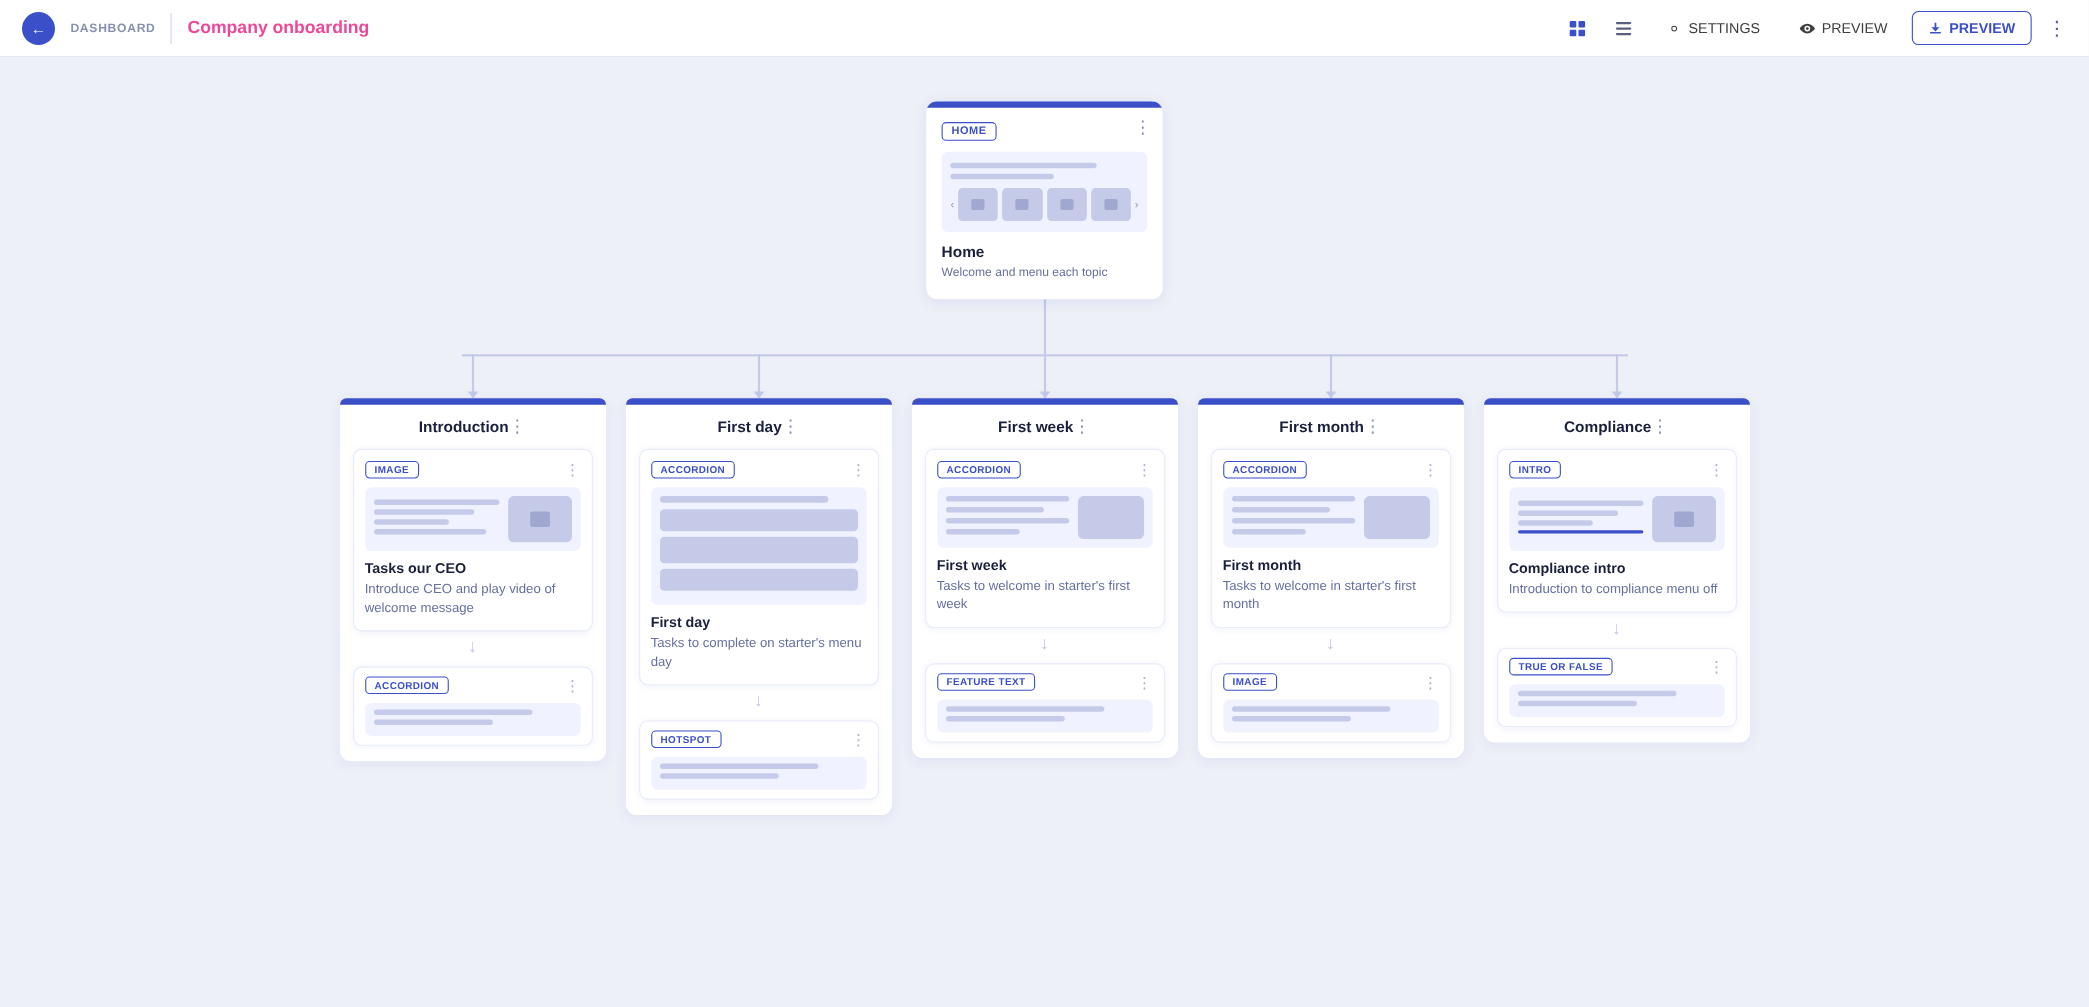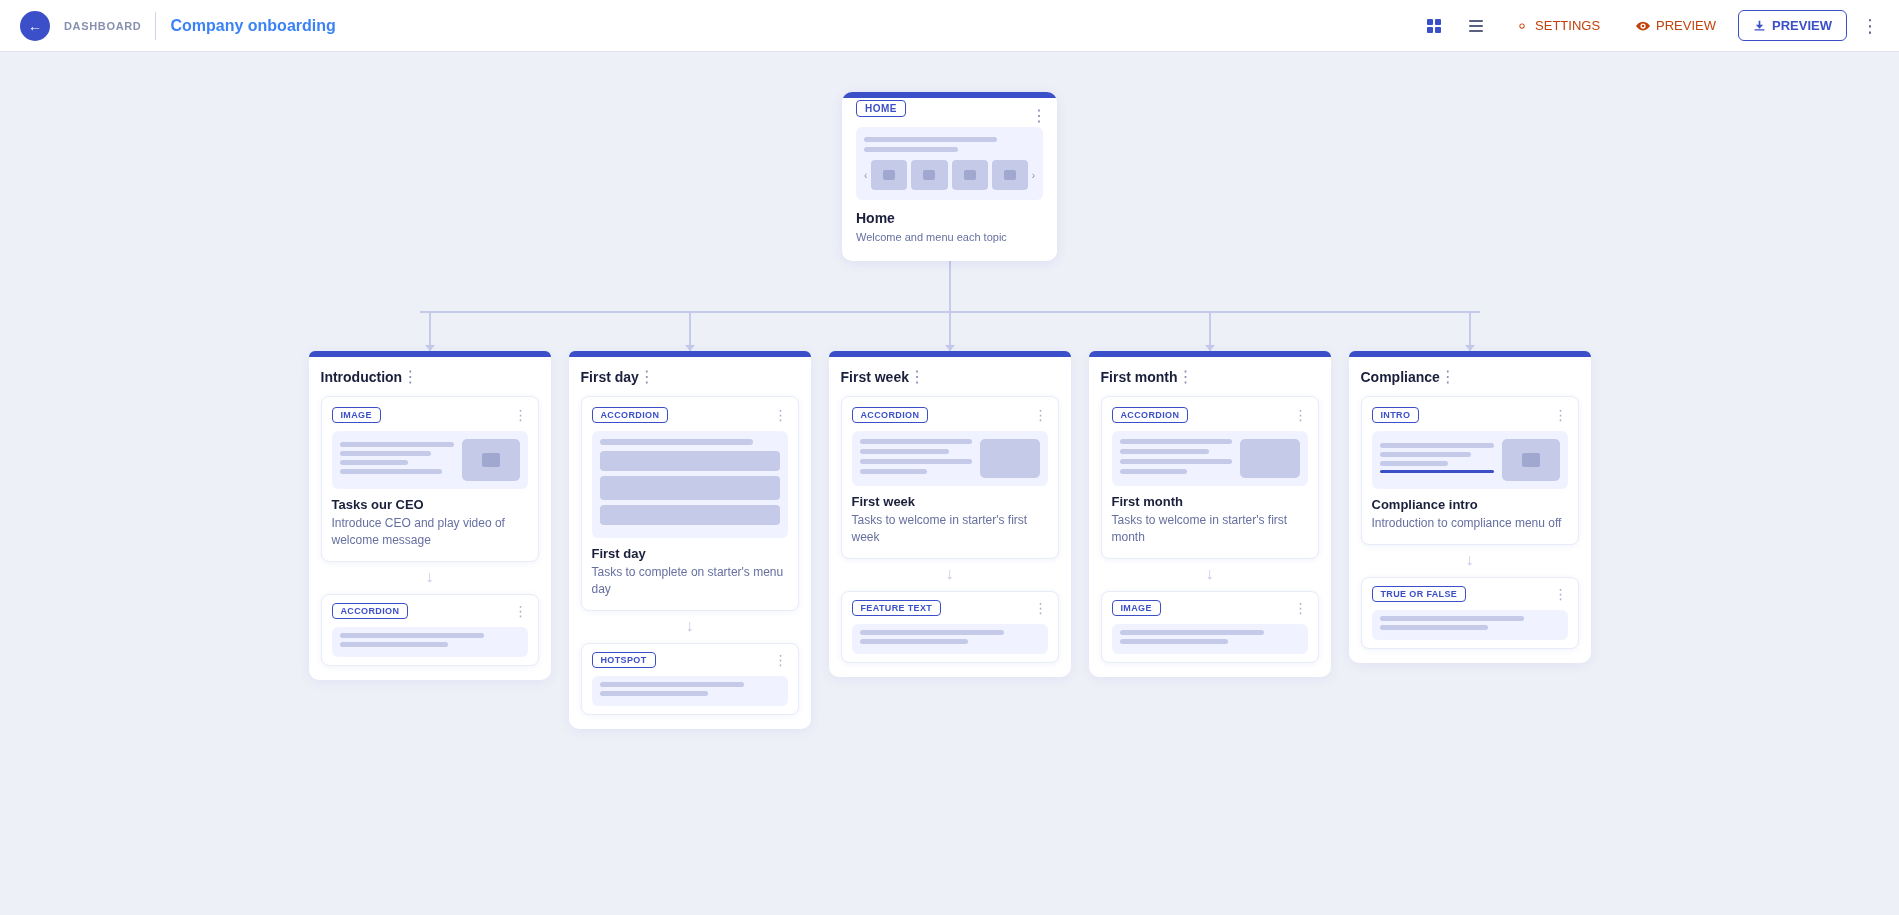--- a/index.html
+++ b/index.html
@@ -35,21 +35,21 @@
       color: #fff;
       font-size: 14px;
     }
     .header-divider {
       width: 1px; height: 28px;
       background: #d0d4e8;
     }
     .header-title {
       font-size: 16px;
       font-weight: 600;
-      color: #3b82f6;
+      color: #ec4899;
     }
     .header-right {
       display: flex;
       align-items: center;
       gap: 8px;
       margin-left: auto;
     }
     .icon-btn {
       display: flex; align-items: center; justify-content: center;
       width: 34px; height: 34px;
@@ -63,21 +63,21 @@
     .icon-btn.active { color: #3b4fc8; }
     .header-action-btn {
       display: flex; align-items: center; gap: 6px;
       padding: 7px 14px;
       border-radius: 6px;
       cursor: pointer;
       font-size: 13px;
       font-weight: 500;
       border: none;
       background: transparent;
-      color: #c2410c;
+      color: #404040;
     }
     .publish-btn {
       display: flex; align-items: center; gap: 6px;
       padding: 7px 14px;
       border-radius: 6px;
       cursor: pointer;
       font-size: 13px;
       font-weight: 600;
       border: 1.5px solid #3b4fc8;
       color: #3b4fc8;
@@ -114,21 +114,21 @@
       width: 215px;
       overflow: hidden;
       position: relative;
     }
     .home-card-top-bar {
       height: 6px;
       background: #3b4fc8;
       border-radius: 10px 10px 0 0;
     }
     .home-card-inner {
-      padding: 0 14px 16px;
+      padding: 11px 14px 16px;
       border-radius: 31px;
     }
     .card-badge {
       display: inline-block;
       padding: 2px 8px;
       border: 1.5px solid #3b4fc8;
       border-radius: 4px;
       font-size: 10px;
       font-weight: 700;
       color: #3b4fc8;
@@ -221,21 +221,21 @@
       position: relative;
     }
     .section-card-top-bar {
       height: 6px;
       background: #3b4fc8;
       border-radius: 10px 10px 0 0;
     }
     .section-card-header {
       display: flex;
       align-items: center;
-      justify-content: flex-start;
+      justify-content: center;
       padding: 10px 12px 0;
     }
     .section-card-title {
       font-size: 14px;
       font-weight: 700;
       color: #1a1f3c;
     }
     .section-card-dots {
       cursor: pointer;
       color: #8890b0;

